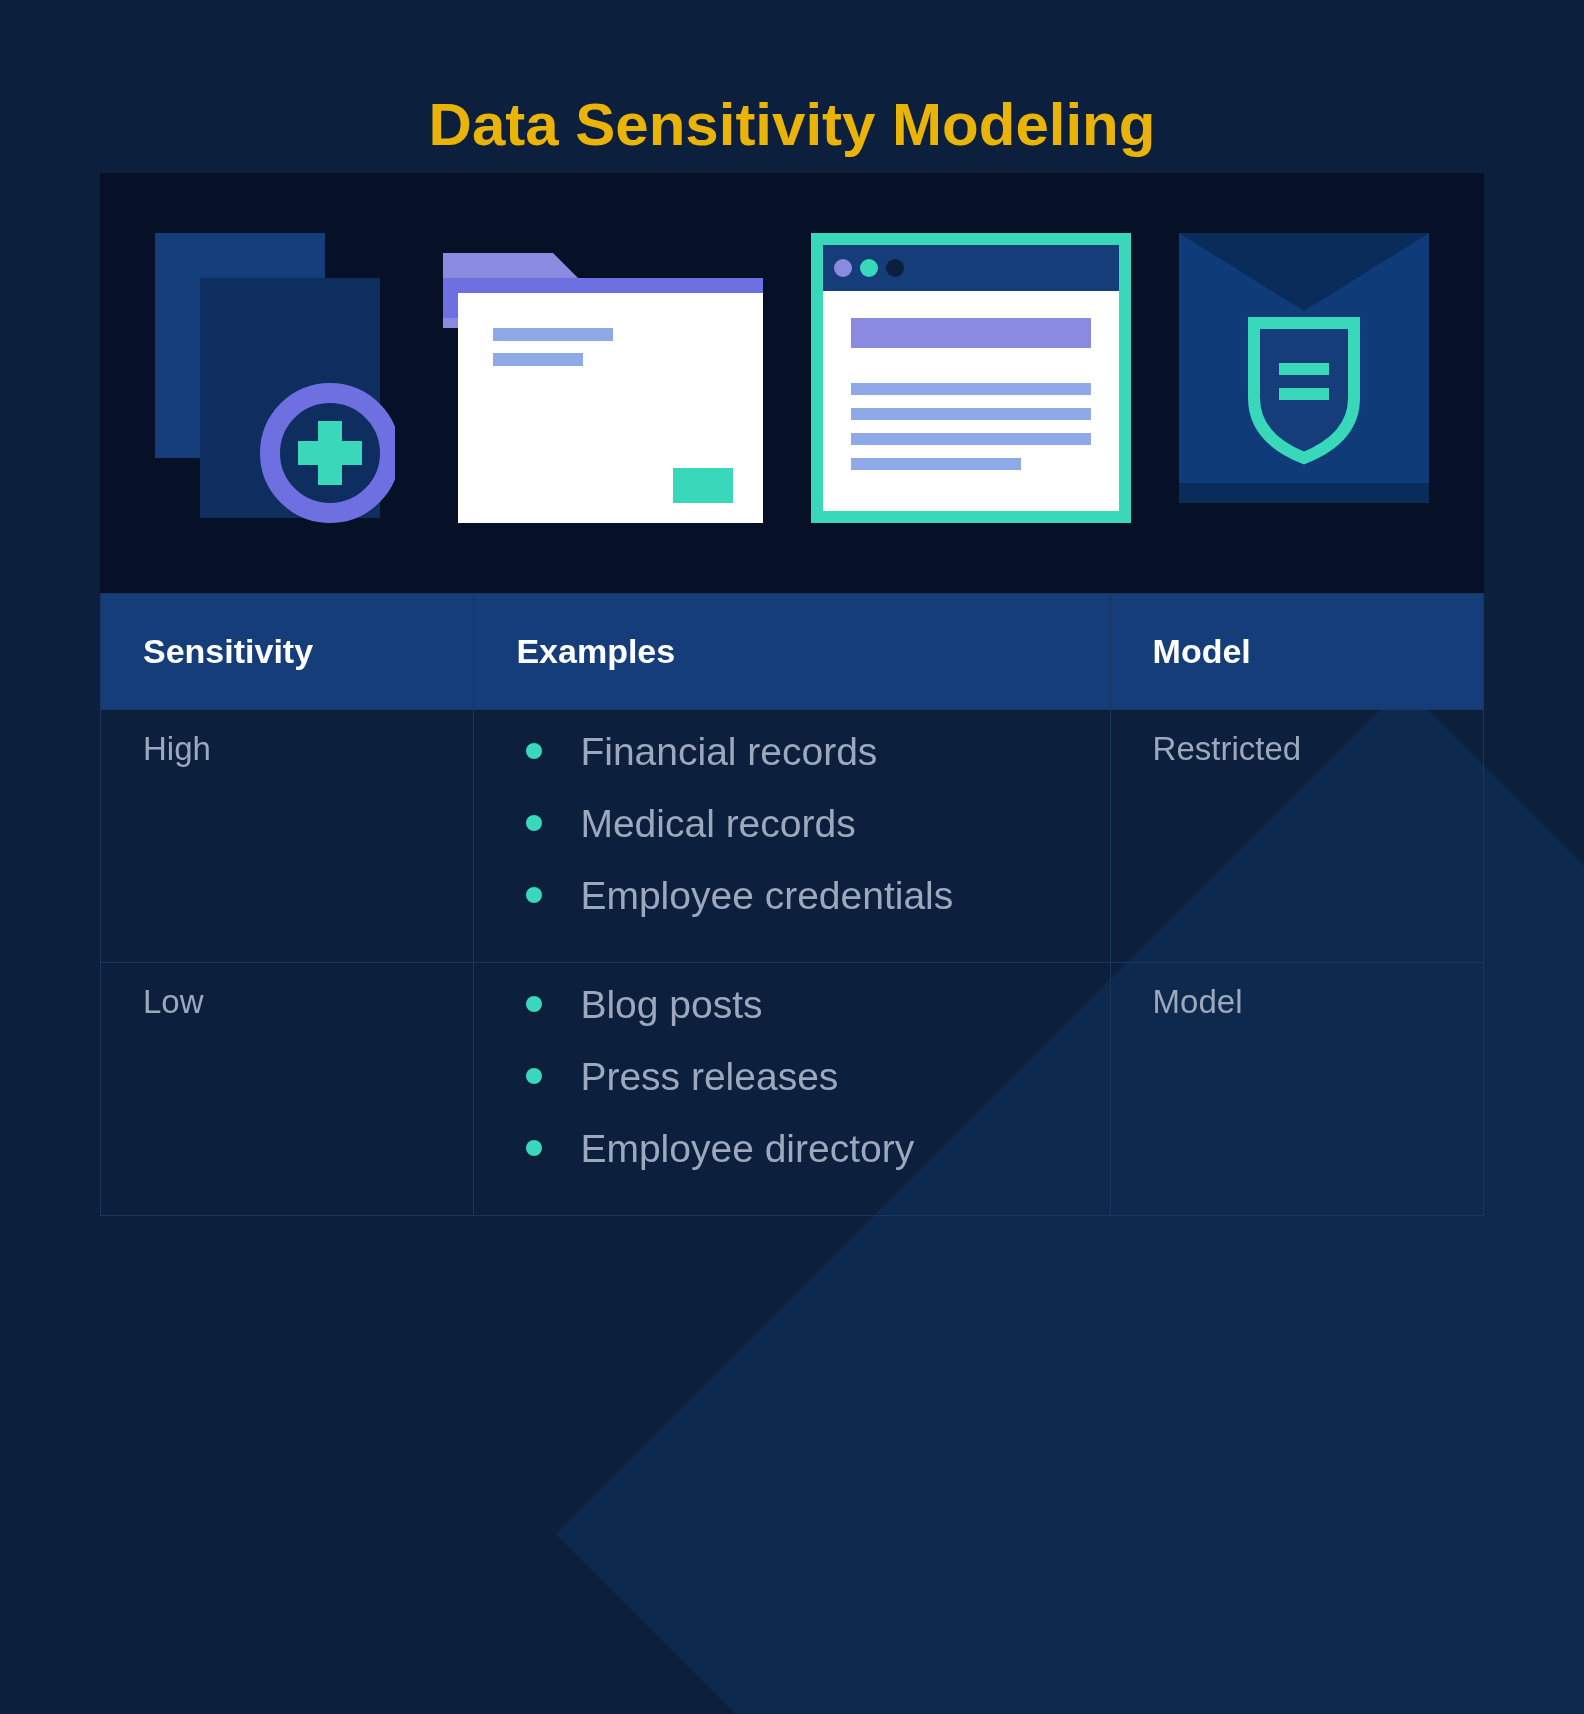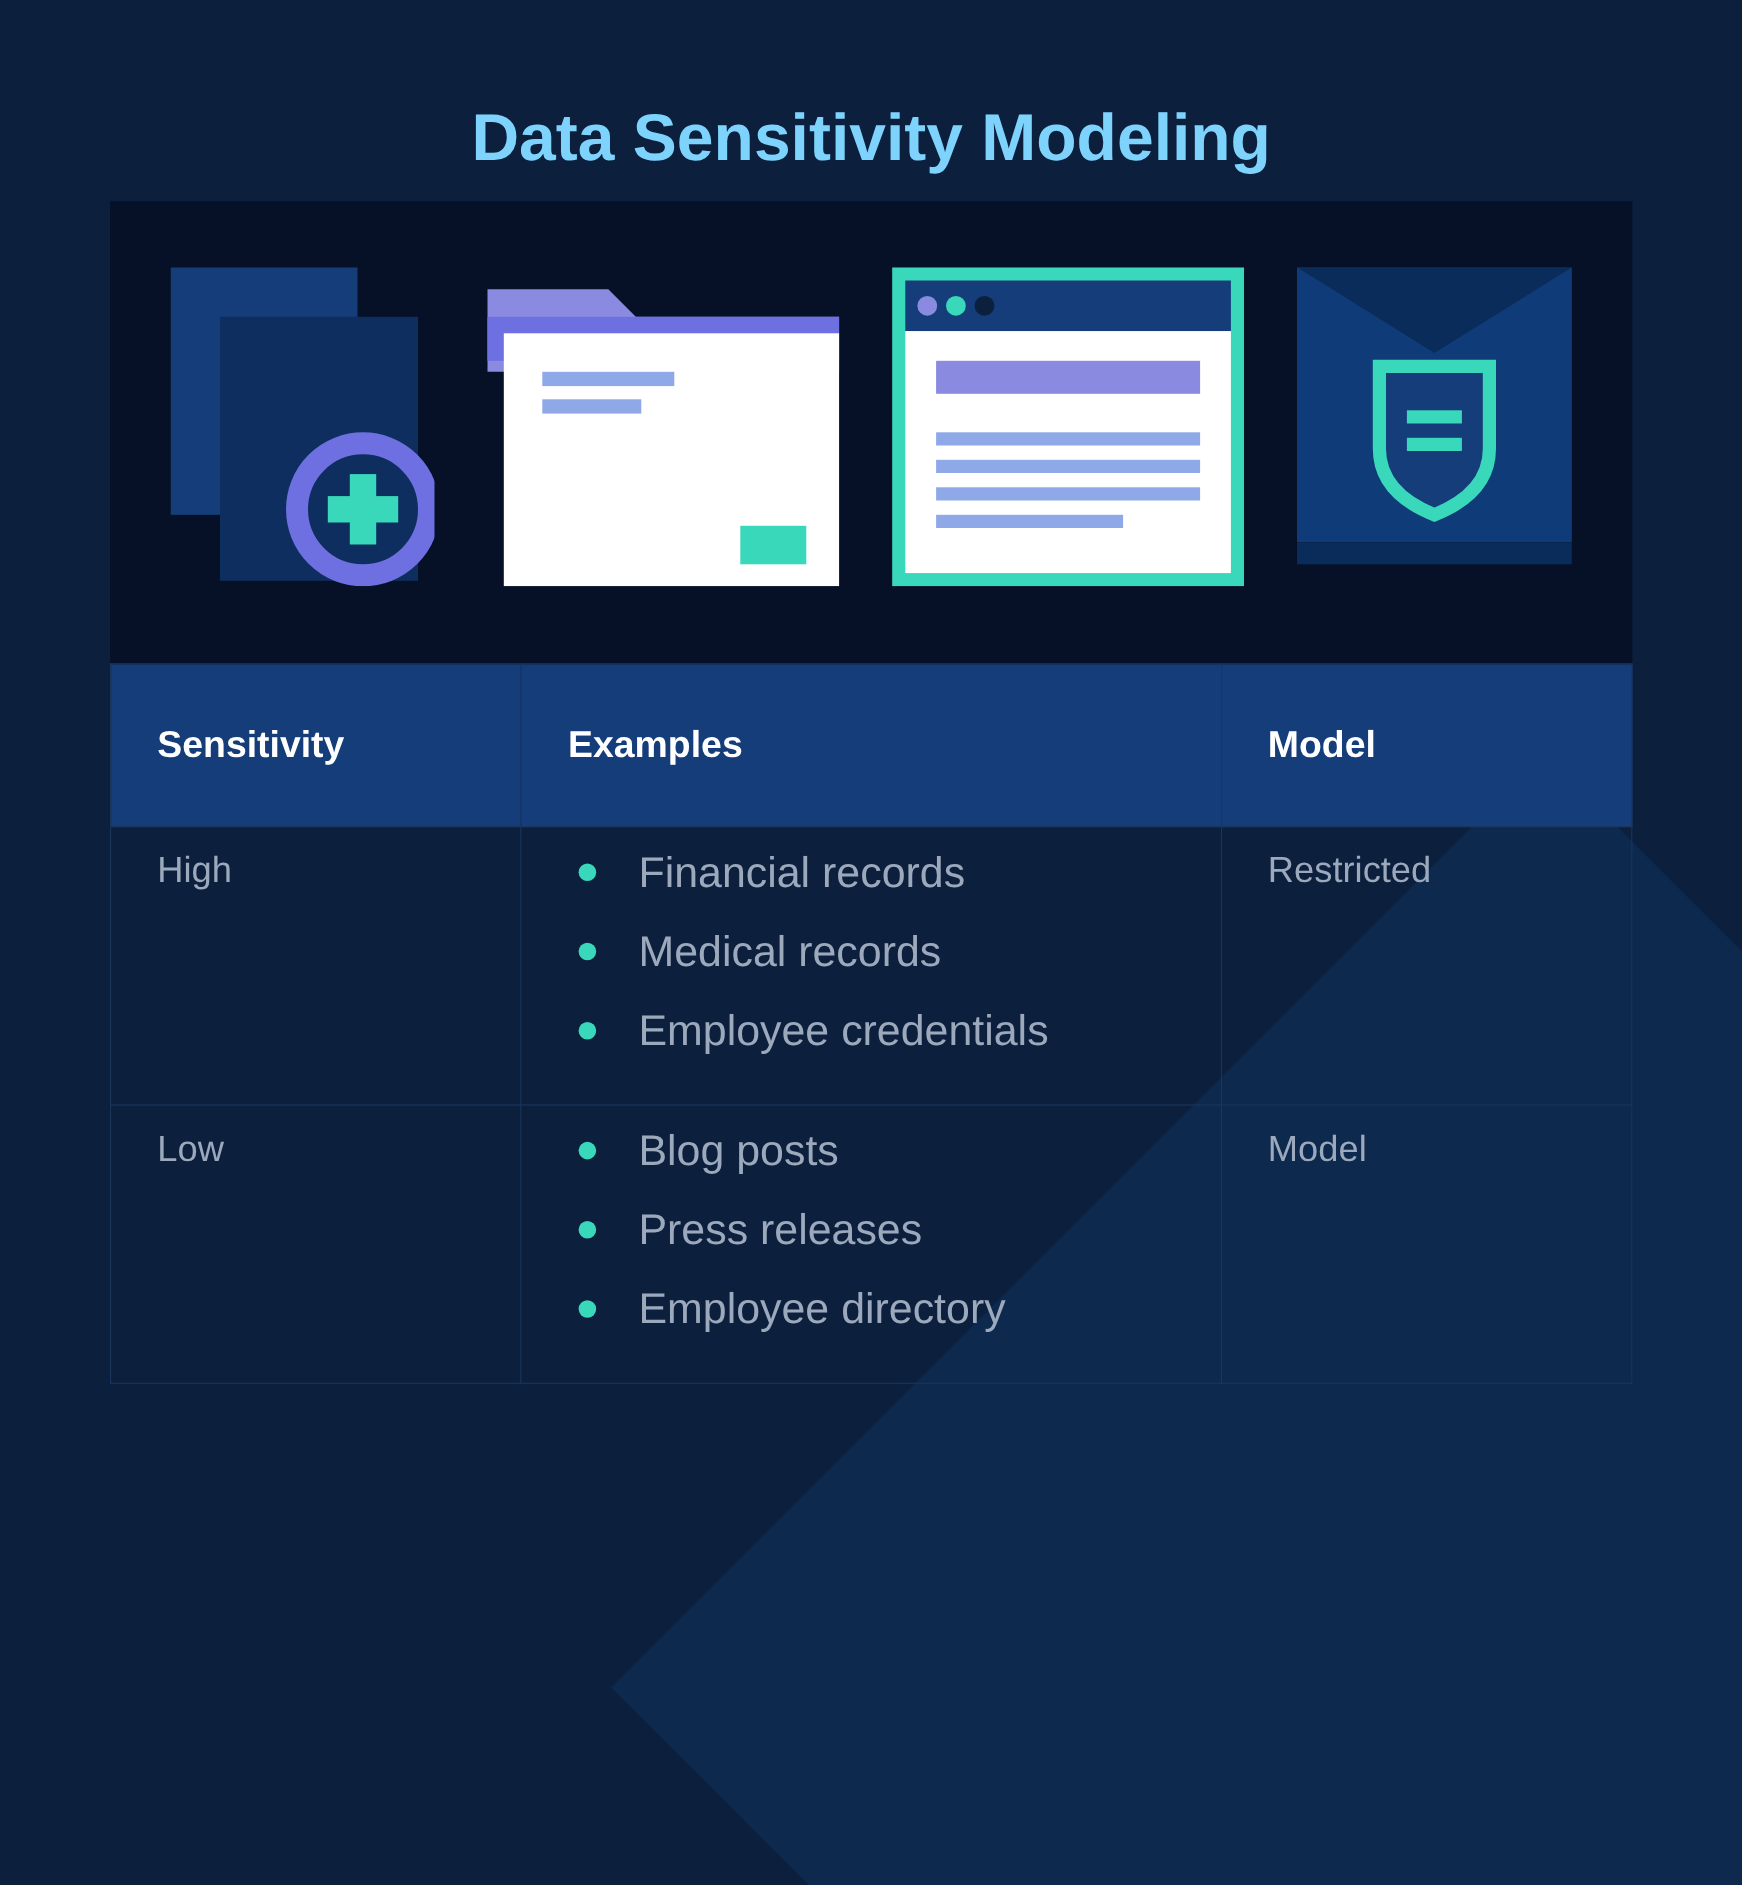--- a/index.html
+++ b/index.html
@@ -19,25 +19,25 @@
     height: 1200px;
     background: #10345f;
     transform: rotate(45deg);
     opacity: 0.5;
   }
   .container {
     position: relative;
     padding: 90px 100px 90px 100px;
   }
   .title {
-    color: #7dd3fc;
+    color: #eab308;
     font-size: 60px;
     font-weight: 700;
     text-align: center;
-    margin-bottom: 24px;
+    margin-bottom: 14px;
   }
   .subtitle {
     color: #8a98b0;
     font-size: 34px;
     text-align: center;
     margin-bottom: 70px;
   }
   .hero {
     background: #061127;
     padding: 60px 55px 70px 55px;
@@ -54,21 +54,21 @@
   .table th, .table td {
     border: 1px solid #19365e;
     text-align: left;
     vertical-align: top;
   }
   .table th {
     background: #143d7a;
     color: #ffffff;
     font-size: 34px;
     font-weight: 700;
-    padding: 54px 42px;
+    padding: 38px 42px;
   }
   .table td {
     color: #9ca8bb;
     font-size: 33px;
     padding: 20px 42px 44px 42px;
   }
   .ex-list { list-style: none; }
   .ex-list li {
     position: relative;
     padding-left: 64px;

